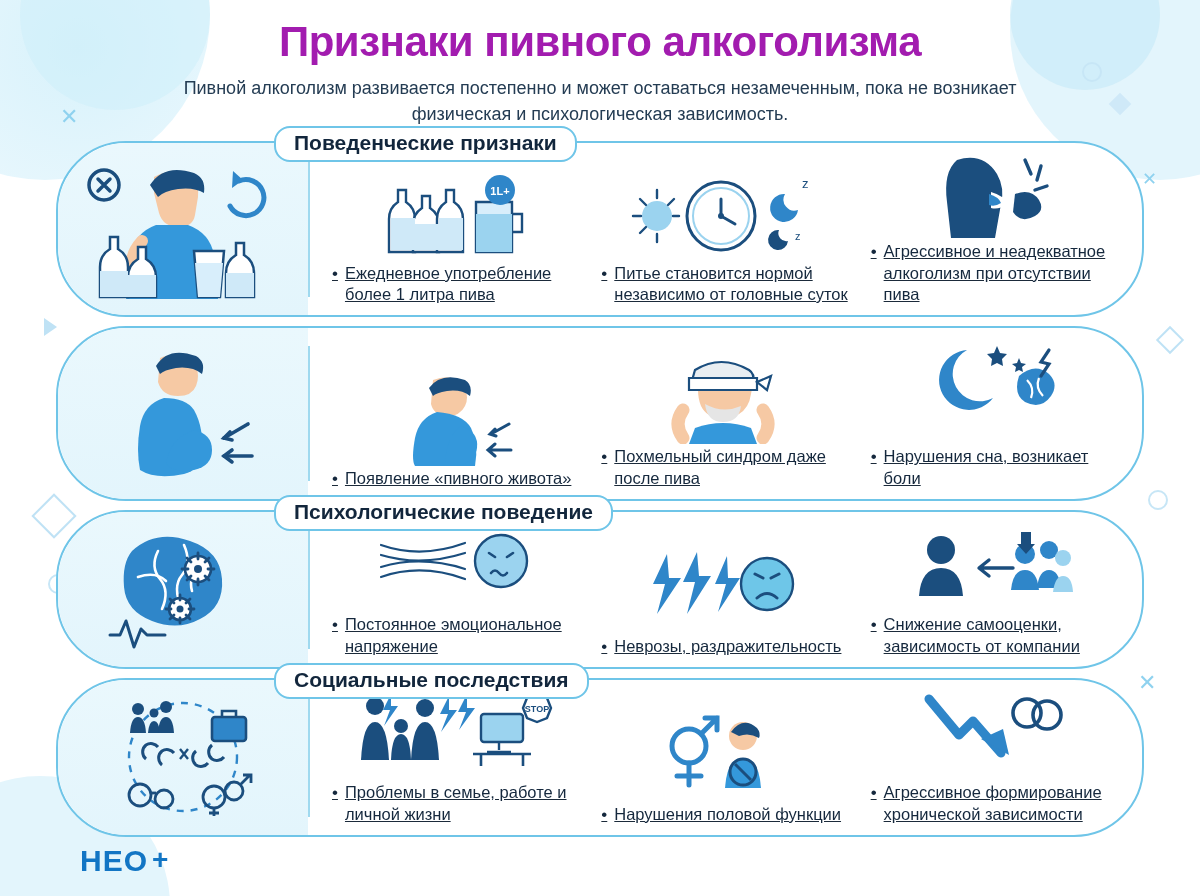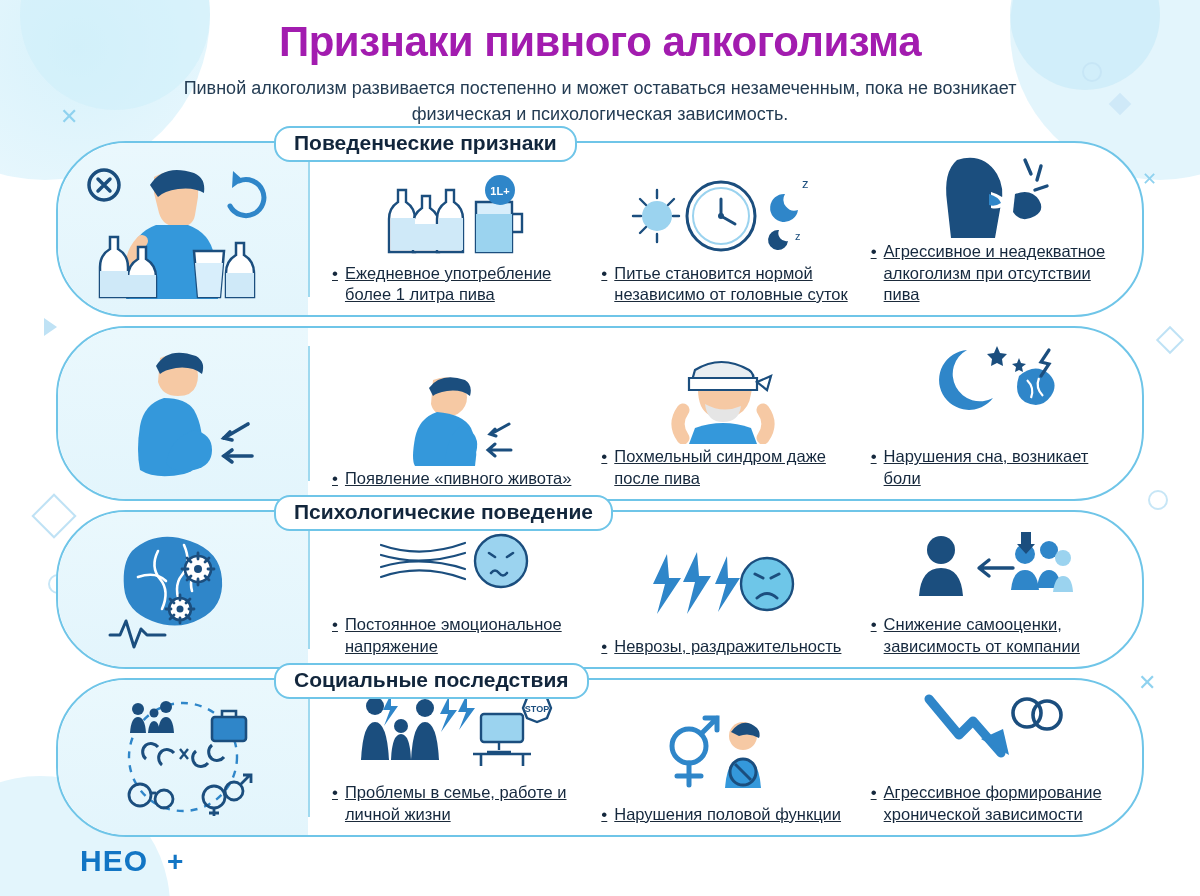--- a/index.html
+++ b/index.html
@@ -187,22 +187,22 @@
   .sec-physio .items .item:nth-child(3) .item-text { margin-top: 22px; }
   .sec-psych .item-text { margin-top: 6px; }
   .sec-social .item-text { margin-top: 6px; }
 
   
   .logo {
     position: absolute;
     left: 80px;
     bottom: 18px;
     display: flex;
-    align-items: flex-end;
-    gap: 19px;
+    align-items: flex-start;
+    gap: 4px;
     z-index: 4;
   }
   .logo-text {
     font-size: 30px;
     font-weight: bold;
     color: #1275c4;
     letter-spacing: 1px;
   }
   .logo-plus {
     font-size: 28px;

